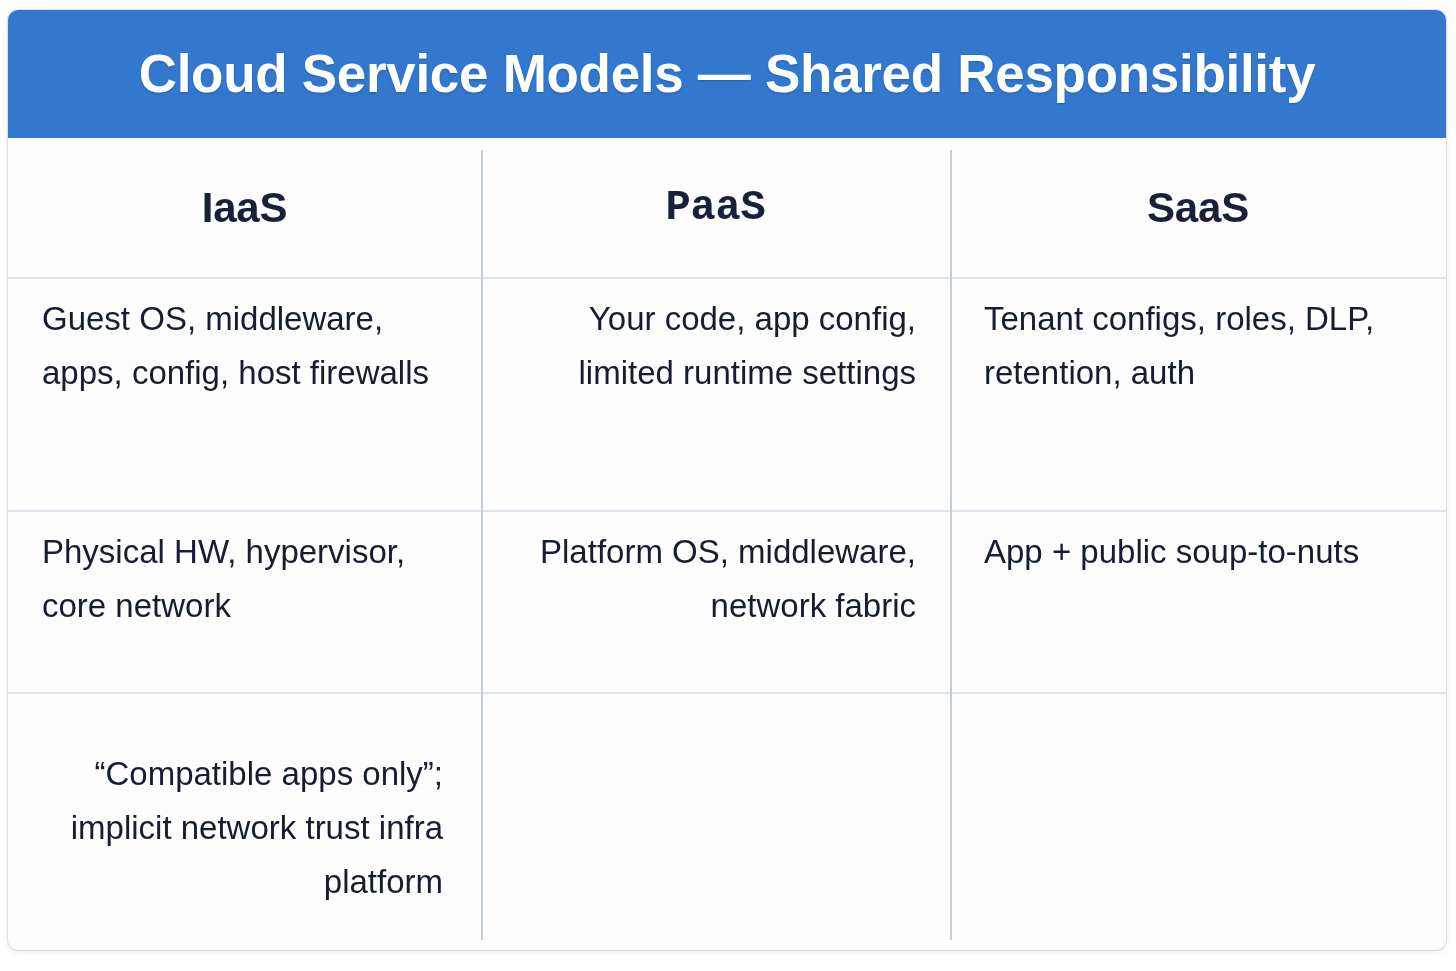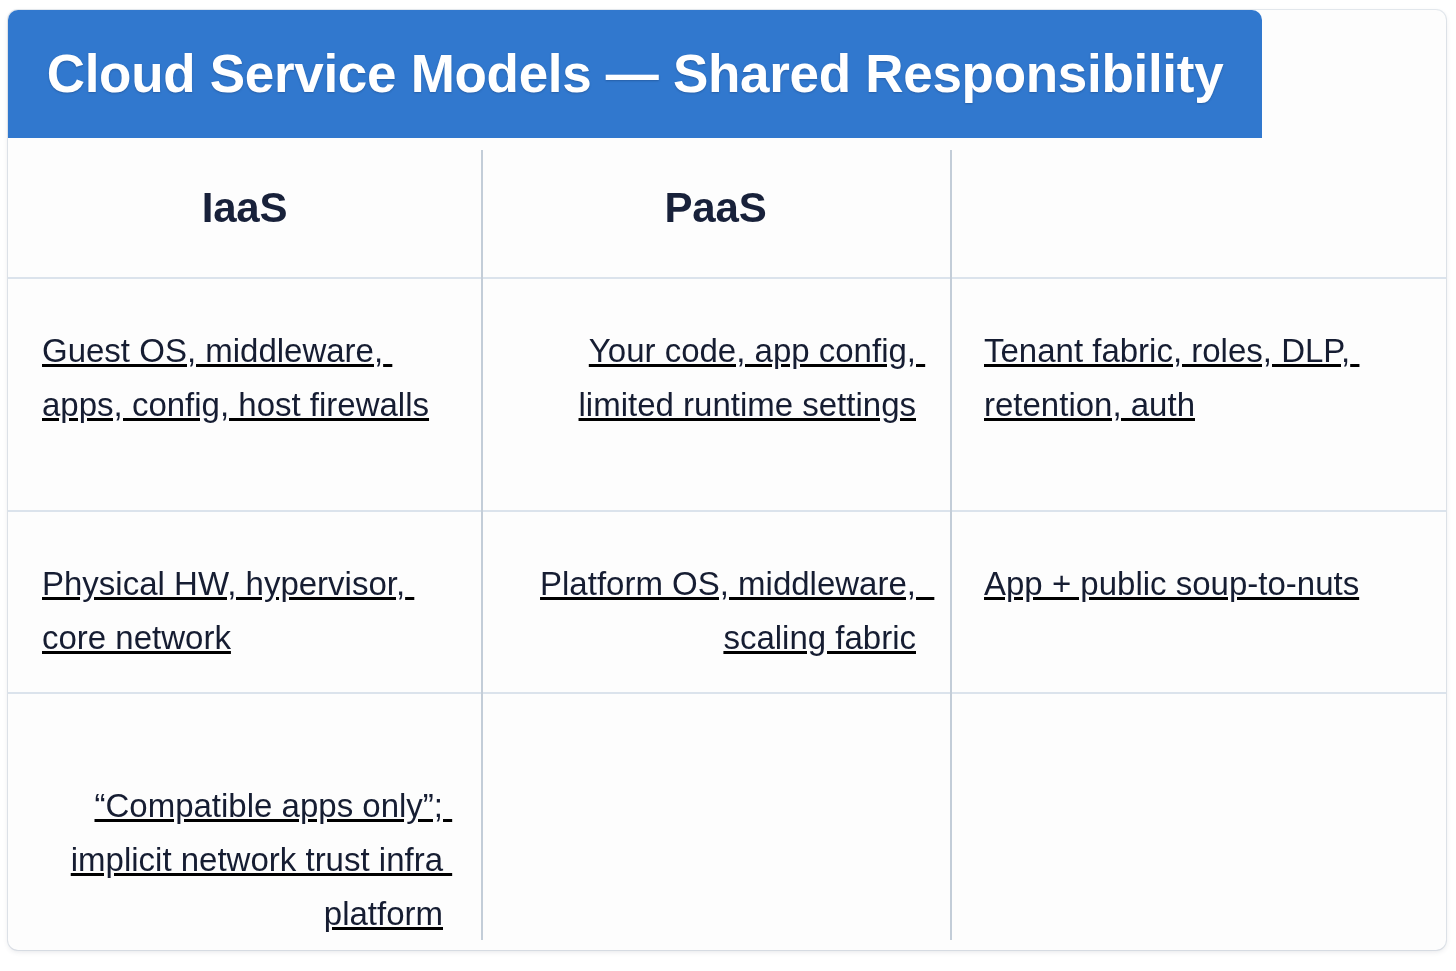--- a/index.html
+++ b/index.html
@@ -32,21 +32,21 @@
     background: #fdfdfd;
     border-radius: 10px;
     box-shadow: 0 2px 5px rgba(60,70,90,0.13), 0 0 0 1px rgba(210,218,228,0.55);
     overflow: visible;
   }
 
   .title-bar {
     position: absolute;
     left: 0;
     top: 0;
-    width: 1254px;
+    width: 1438px;
     height: 128px;
     background: #3178ce;
     border-top-left-radius: 10px;
     border-top-right-radius: 10px;
     display: flex;
     align-items: center;
     justify-content: center;
     box-sizing: border-box;
   }
 
@@ -79,21 +79,21 @@
   }
 
   .hcell {
     display: flex;
     align-items: center;
     justify-content: center;
     box-sizing: border-box;
     height: 140px;
   }
   .hcell-1 { width: 473px; }
-  .hcell-2 { width: 469px; }
+  .hcell-2 { width: 469px; font-family: Liberation Mono, monospace; }
   .hcell-3 { width: 496px; }
 
   .hcell-label {
     color: #18213a;
     font-size: 42px;
     font-weight: bold;
     letter-spacing: -0.2px;
     white-space: nowrap;
   }
 
@@ -108,23 +108,22 @@
     position: relative;
     display: flex;
     width: 1438px;
   }
   .row-0 { height: 233px; }
   .row-1 { height: 222px; }
   .row-2 { height: 255px; }
 
   .cell {
     box-sizing: border-box;
-    padding: 46px 34px 0 34px;
+    padding: 14px 34px 0 34px;
     overflow: visible;
-    text-decoration: underline;
   }
   .cell-1 { width: 473px; }
   .cell-2 { width: 469px; text-align: right; }
   .cell-3 { width: 496px; }
 
   .cell-text {
     color: #161d32;
     font-size: 33px;
     line-height: 1.64;
     font-weight: normal;
@@ -173,42 +172,45 @@
 
     <div class="table">
 
       <div class="header-row">
         <div class="hcell hcell-1">
           <span class="hcell-label">IaaS</span>
         </div>
         <div class="hcell hcell-2">
           <span class="hcell-label">PaaS</span>
         </div>
+        <div class="hcell hcell-3">
+          <span class="hcell-label">SaaS</span>
+        </div>
       </div>
 
       <div class="body-rows">
 
         <div class="row row-0">
           <div class="cell cell-1">
             <div class="cell-text">Guest OS, middleware, apps, config, host firewalls</div>
           </div>
           <div class="cell cell-2">
             <div class="cell-text">Your code, app config, limited runtime settings</div>
           </div>
           <div class="cell cell-3">
-            <div class="cell-text">Tenant fabric, roles, DLP, retention, auth</div>
+            <div class="cell-text">Tenant configs, roles, DLP, retention, auth</div>
           </div>
         </div>
 
         <div class="row row-1">
           <div class="cell cell-1">
             <div class="cell-text">Physical HW, hypervisor, core network</div>
           </div>
           <div class="cell cell-2">
-            <div class="cell-text">Platform OS, middleware,  scaling fabric</div>
+            <div class="cell-text">Platform OS, middleware,  network fabric</div>
           </div>
           <div class="cell cell-3">
             <div class="cell-text">App + public soup-to-nuts</div>
           </div>
         </div>
 
         <div class="row row-2">
           <div class="cell cell-2">
             <div class="cell-text">“Compatible apps only”; implicit network trust infra platform</div>
           </div>

